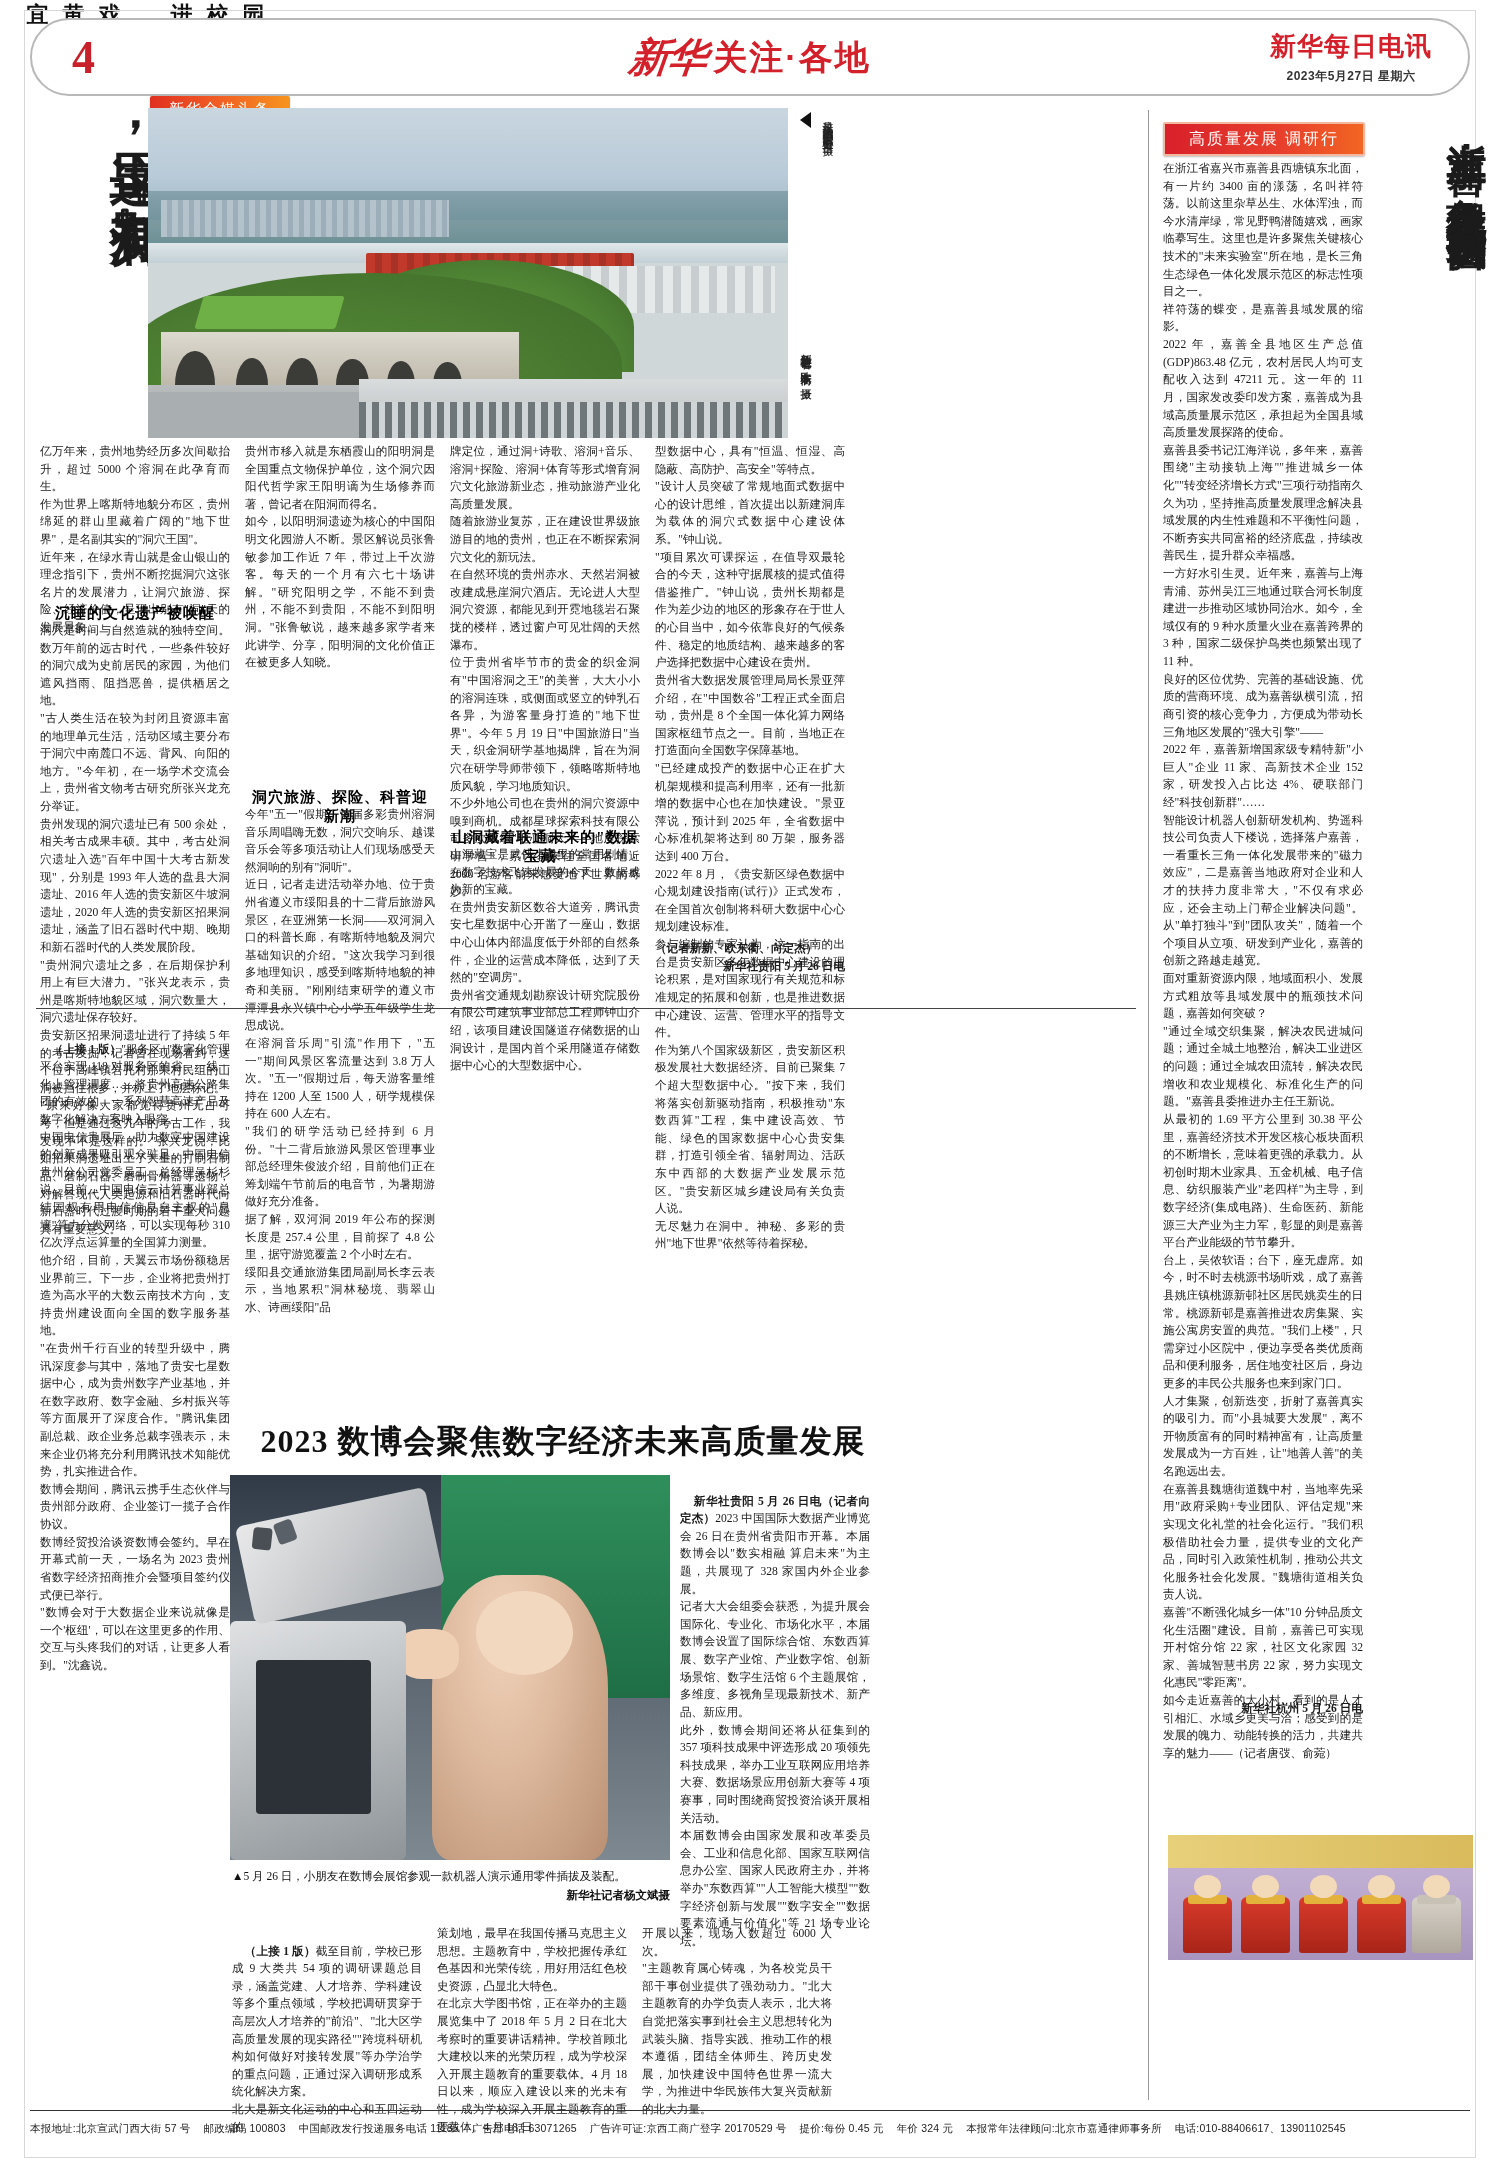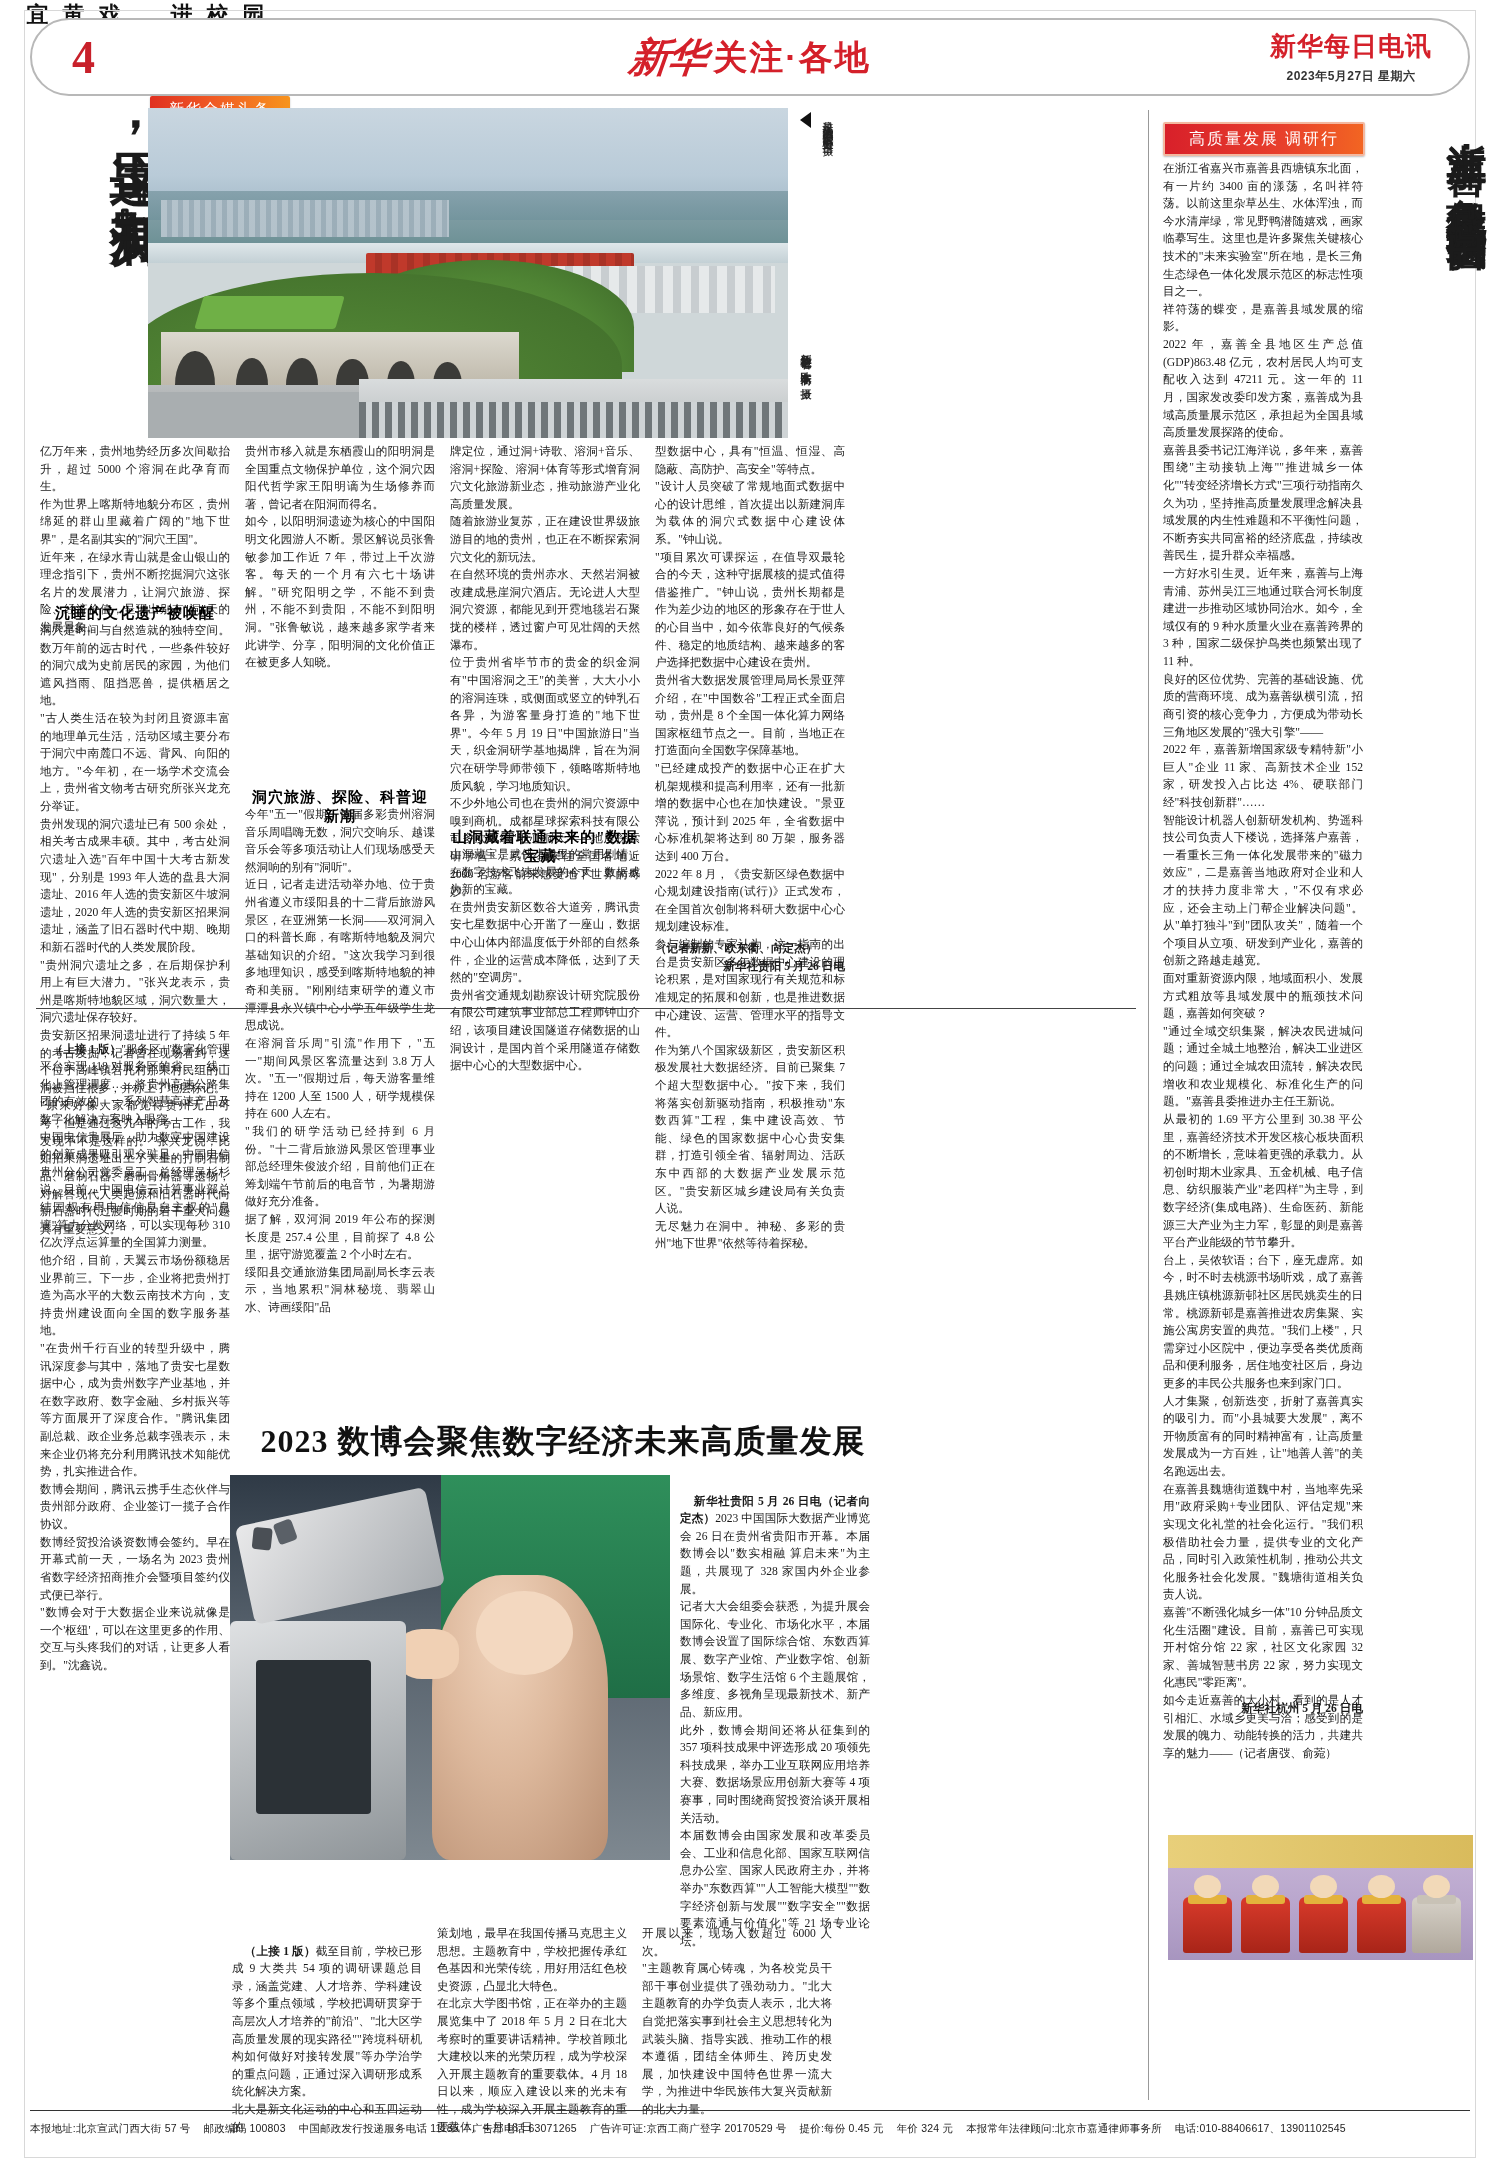--- a/index.html
+++ b/index.html
@@ -359,20 +359,24 @@
     <div class="rb-face"></div>
     <div class="rb-hand"></div>
     <div class="rb-body"></div>
     <div class="rb-dark"></div>
     <div class="rb-arm">
       <div class="rb-grip1"></div>
       <div class="rb-grip2"></div>
     </div>
   </div>
 
+  <div class="cap" style="left:232px;top:1868px;width:438px;">
+    <span>▲5 月 26 日，小朋友在数博会展馆参观一款机器人演示通用零件插拔及装配。</span>
+    <span class="credit">新华社记者杨文斌摄</span>
+  </div>
 
   <div class="col coltext" style="left:232px;top:1925px;width:190px;height:180px;">
     <span style="font-weight:bold;">（上接 1 版）</span><span>截至目前，学校已形成 9 大类共 54 项的调研课题总目录，涵盖党建、人才培养、学科建设等多个重点领域，学校把调研贯穿于高层次人才培养的"前沿"、"北大区学高质量发展的现实路径""跨境科研机构如何做好对接转发展"等办学治学的重点问题，正通过深入调研形成系统化解决方案。
 北大是新文化运动的中心和五四运动的</span>
   </div>
 
   <div class="col coltext" style="left:680px;top:1475px;width:190px;height:430px;">
     <span style="font-weight:bold;">新华社贵阳 5 月 26 日电（记者向定杰）</span><span>2023 中国国际大数据产业博览会 26 日在贵州省贵阳市开幕。本届数博会以"数实相融 算启未来"为主题，共展现了 328 家国内外企业参展。
 记者大大会组委会获悉，为提升展会国际化、专业化、市场化水平，本届数博会设置了国际综合馆、东数西算展、数字产业馆、产业数字馆、创新场景馆、数字生活馆 6 个主题展馆，多维度、多视角呈现最新技术、新产品、新应用。
 此外，数博会期间还将从征集到的 357 项科技成果中评选形成 20 项领先科技成果，举办工业互联网应用培养大赛、数据场景应用创新大赛等 4 项赛事，同时围绕商贸投资洽谈开展相关活动。

